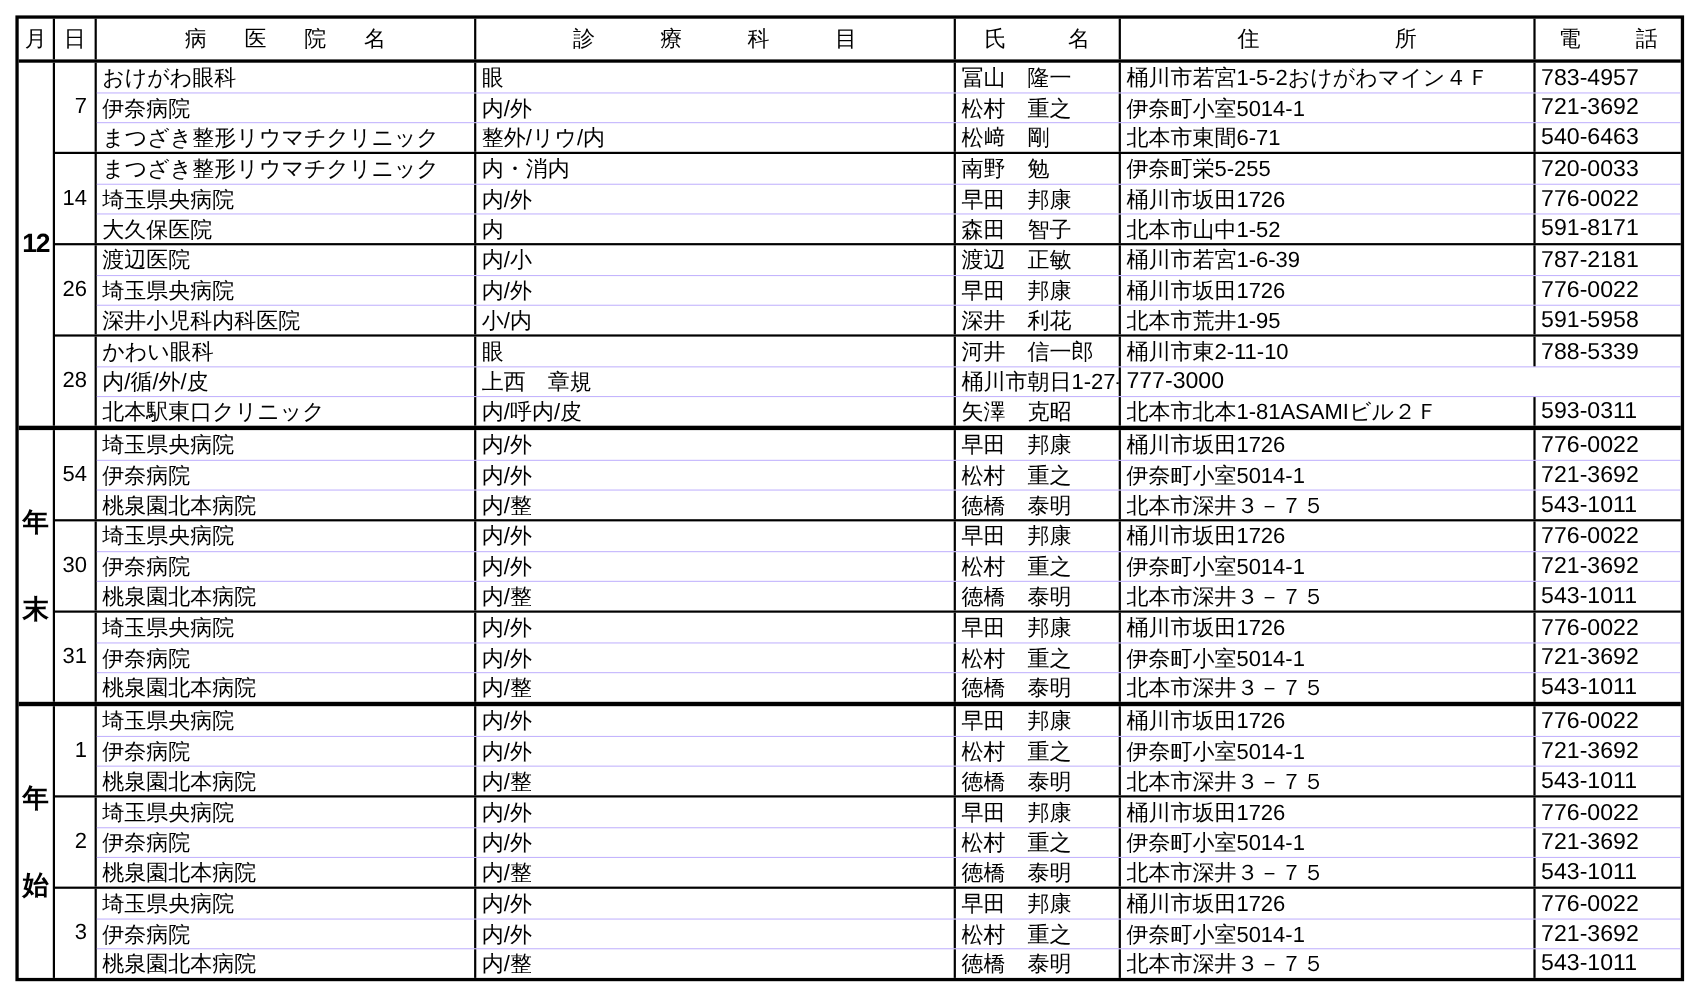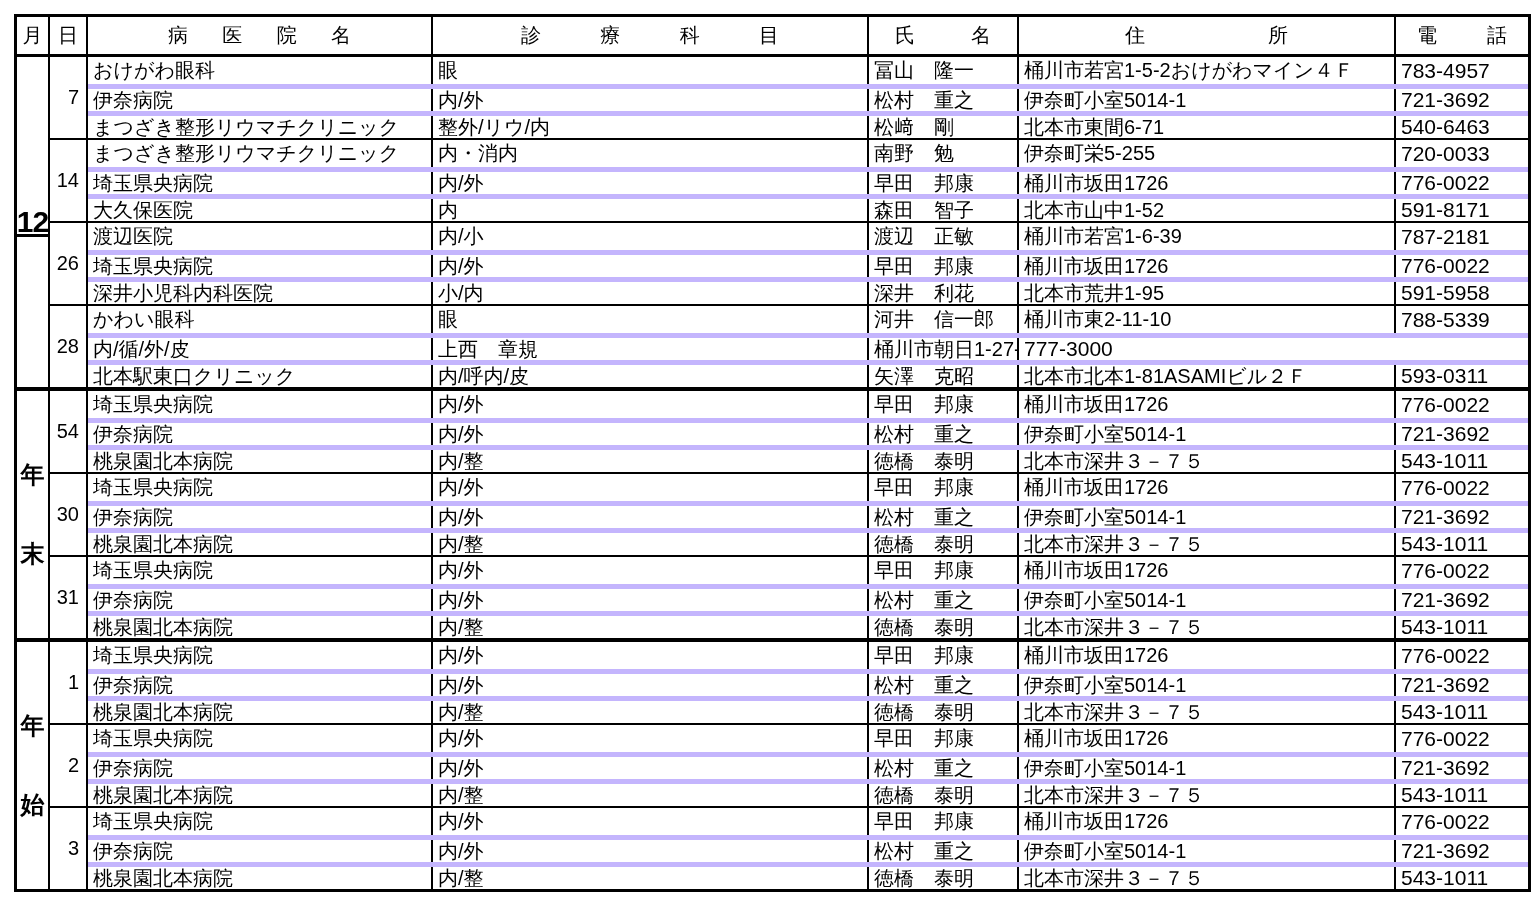--- a/index.html
+++ b/index.html
@@ -44,21 +44,21 @@
   
   .section { display: flex; }
   .section + .section { border-top: 4px solid #000; }
   .month {
     width: 33px;
     border-right: 2px solid #000;
     display: flex;
     align-items: center;
     justify-content: center;
   }
-  .m-h { font-weight: bold; font-size: 30px; letter-spacing: -1px; text-decoration: underline; }
+  .m-h { font-weight: bold; font-size: 24px; letter-spacing: -1px; }
   [data-distribute="v"] {
     font-weight: bold;
     font-size: 24px;
     display: flex;
     flex-direction: column;
     align-items: center;
     gap: 47px;
   }
   .groups { flex: 1; }
   .group { display: flex; }
@@ -72,21 +72,21 @@
     padding-right: 7px;
     font-size: 20px;
   }
   .rows { flex: 1; }
   .row {
     display: grid;
     grid-template-columns: 345px 436px 150px 377px 132px;
     height: 27px;
     text-align: center;
   }
-  .row + .row { border-top: 5px solid #c4b5fd; }
+  .row + .row { border-top: 1px solid #c4b5fd; }
   .cell {
     border-right: 2px solid #000;
     padding: 0 5px;
     font-size: 20px;
     display: flex;
     align-items: center;
     white-space: pre;
     overflow: hidden;
   }
   .cell.c-t { border-right: none; font-size: 21px; }

